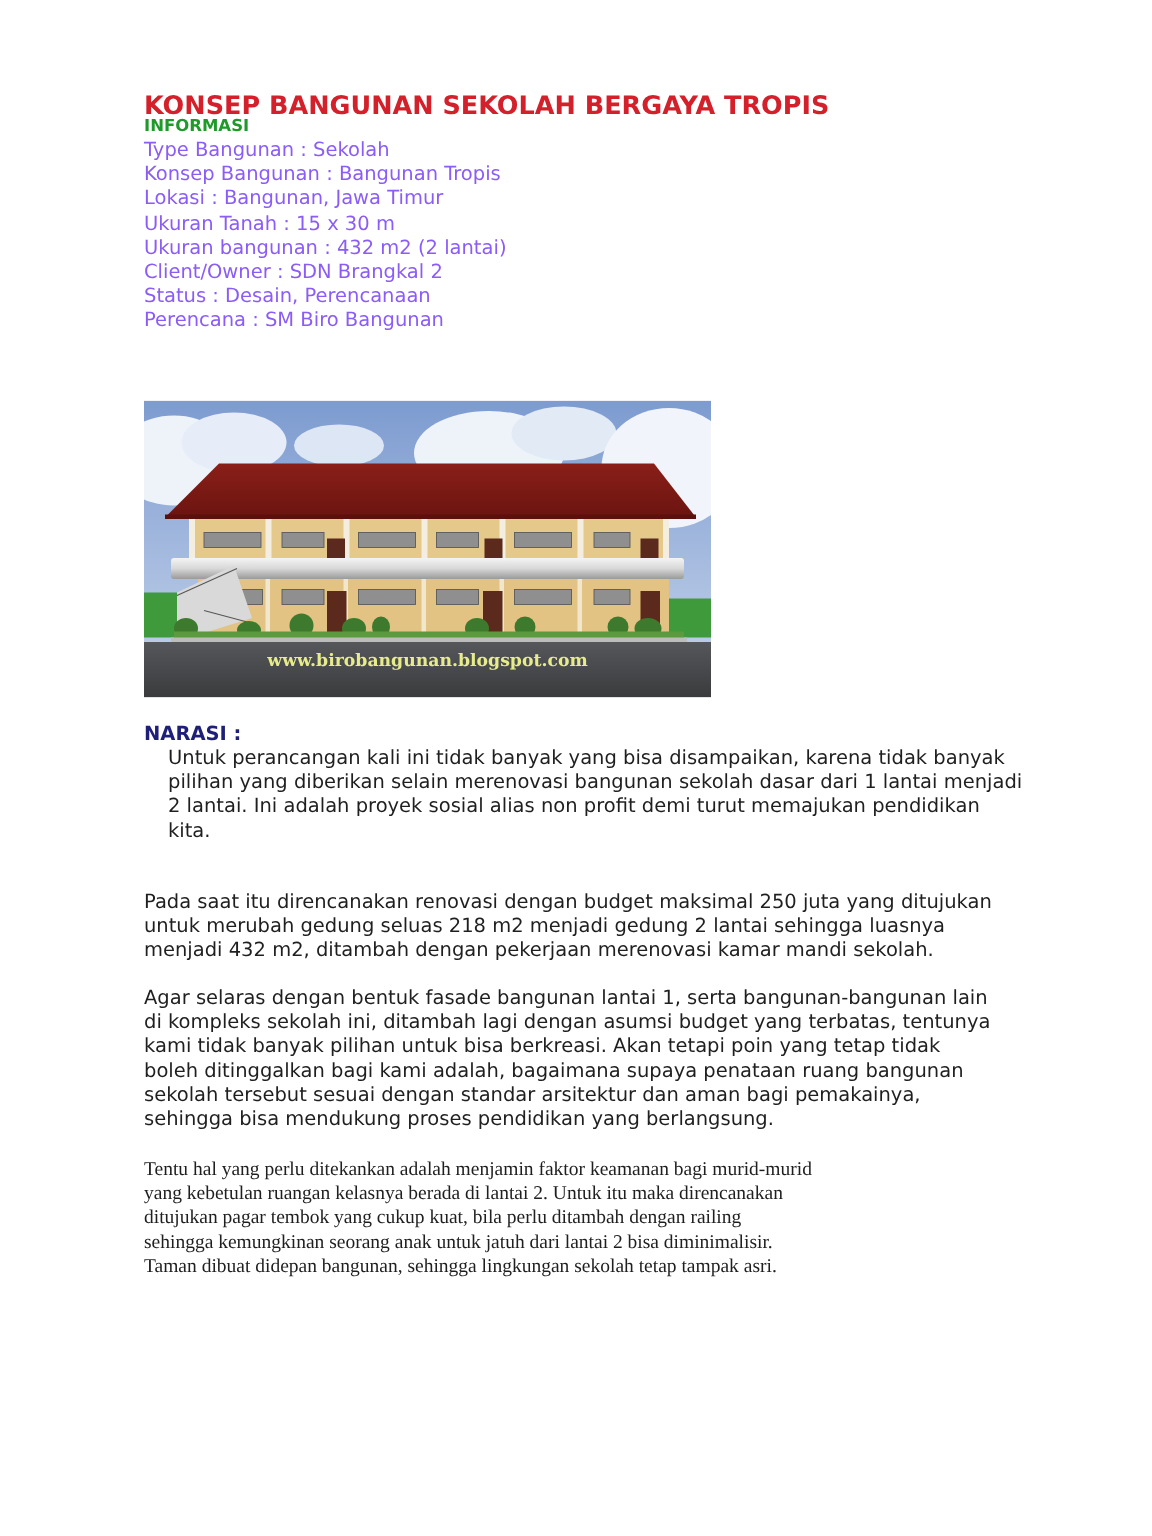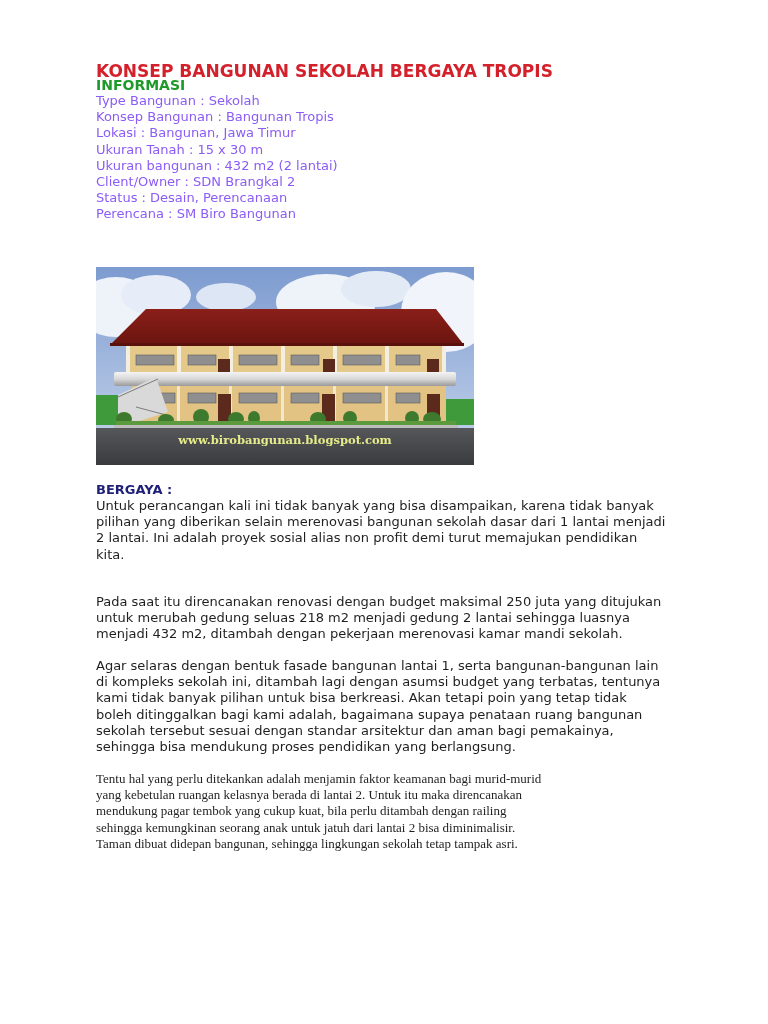--- a/index.html
+++ b/index.html
@@ -1,21 +1,21 @@
 <!DOCTYPE html>
 <html><head>
 <meta charset="utf-8">
 <style>
   html, body { margin: 0; padding: 0; background: #ffffff; }
   body { width: 768px; height: 1024px; position: relative; overflow: hidden;
          font-family: "DejaVu Sans", sans-serif; }
   .page { position: absolute; left: 0; top: 0; width: 768px; height: 1024px; background: #fff; }
   .title { position: absolute; left: 96px; top: 61px; font-size: 17px; font-weight: bold;
            color: #d4202a; letter-spacing: 0; white-space: nowrap; }
-  .info-head { position: absolute; left: 96px; top: 77px; font-size: 14px; font-weight: bold;
+  .info-head { position: absolute; left: 96px; top: 77px; font-size: 11px; font-weight: bold;
                color: #1f9a2a; white-space: nowrap; }
   .info-list { position: absolute; left: 96px; top: 93px; margin: 0; padding: 0; list-style: none; }
   .info-list li { font-size: 13px; line-height: 16.2px; color: #8b5cf6; white-space: nowrap; }
   .photo { position: absolute; left: 96px; top: 267px; width: 378px; height: 198px; overflow: hidden; }
   .photo svg { display: block; }
   .narasi-head { position: absolute; left: 96px; top: 482px; font-size: 13px; font-weight: bold;
                  color: #1f1f78; white-space: nowrap; }
   .para { position: absolute; left: 96px; width: 620px; margin: 0; font-size: 13px;
           line-height: 16.2px; color: #1f1f1f; }
   .para span.line { display: block; white-space: nowrap; }
@@ -151,23 +151,23 @@
       </g>
 
       <rect x="18" y="158" width="344" height="3" fill="#bdbdbd"></rect>
 
       <rect x="0" y="161" width="378" height="37" fill="url(#road)"></rect>
 
       <text x="189" y="177" text-anchor="middle" font-family="DejaVu Serif, serif" font-size="11.5" font-weight="bold" fill="#e6ec8c">www.birobangunan.blogspot.com</text>
     </svg>
   </div>
 
-  <div class="narasi-head">BERGAYA :</div>
+  <div class="narasi-head">NARASI :</div>
 
-  <p class="para" style="top:498px;">
+  <p class="para" style="top:498px;margin-left:16px;">
     <span class="line">Untuk perancangan kali ini tidak banyak yang bisa disampaikan, karena tidak banyak</span>
     <span class="line">pilihan yang diberikan selain merenovasi bangunan sekolah dasar dari 1 lantai menjadi</span>
     <span class="line">2 lantai. Ini adalah proyek sosial alias non profit demi turut memajukan pendidikan</span>
     <span class="line">kita.</span>
   </p>
 
   <p class="para" style="top:594px;">
     <span class="line">Pada saat itu direncanakan renovasi dengan budget maksimal 250 juta yang ditujukan</span>
     <span class="line">untuk merubah gedung seluas 218 m2 menjadi gedung 2 lantai sehingga luasnya</span>
     <span class="line">menjadi 432 m2, ditambah dengan pekerjaan merenovasi kamar mandi sekolah.</span>
@@ -178,18 +178,18 @@
     <span class="line">di kompleks sekolah ini, ditambah lagi dengan asumsi budget yang terbatas, tentunya</span>
     <span class="line">kami tidak banyak pilihan untuk bisa berkreasi. Akan tetapi poin yang tetap tidak</span>
     <span class="line">boleh ditinggalkan bagi kami adalah, bagaimana supaya penataan ruang bangunan</span>
     <span class="line">sekolah tersebut sesuai dengan standar arsitektur dan aman bagi pemakainya,</span>
     <span class="line">sehingga bisa mendukung proses pendidikan yang berlangsung.</span>
   </p>
 
   <p class="para" style="top:771px;font-family:Liberation Serif, serif;">
     <span class="line">Tentu hal yang perlu ditekankan adalah menjamin faktor keamanan bagi murid-murid</span>
     <span class="line">yang kebetulan ruangan kelasnya berada di lantai 2. Untuk itu maka direncanakan</span>
-    <span class="line">mendukung pagar tembok yang cukup kuat, bila perlu ditambah dengan railing</span>
+    <span class="line">ditujukan pagar tembok yang cukup kuat, bila perlu ditambah dengan railing</span>
     <span class="line">sehingga kemungkinan seorang anak untuk jatuh dari lantai 2 bisa diminimalisir.</span>
     <span class="line">Taman dibuat didepan bangunan, sehingga lingkungan sekolah tetap tampak asri.</span>
   </p>
 
 </div>
 
 </body></html>

